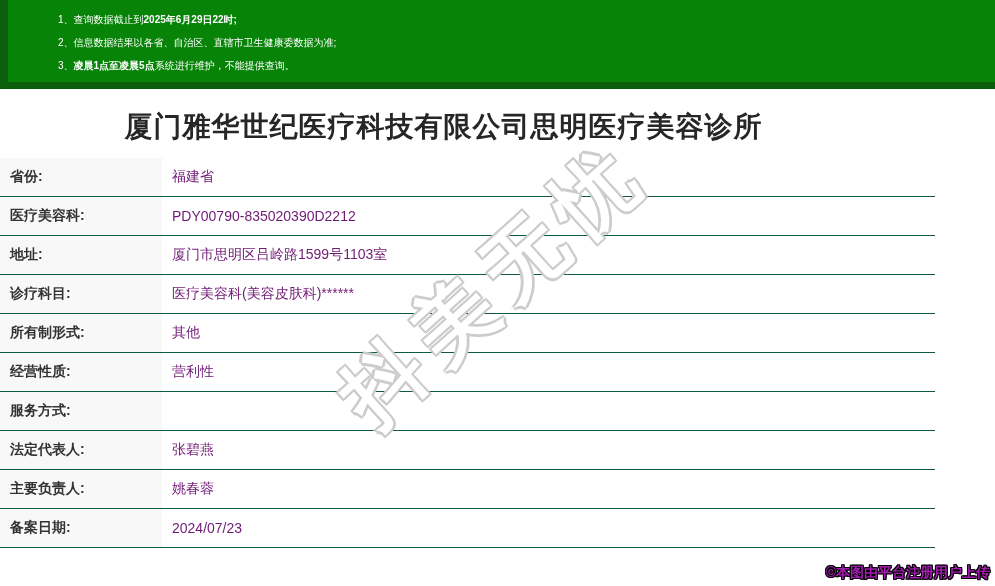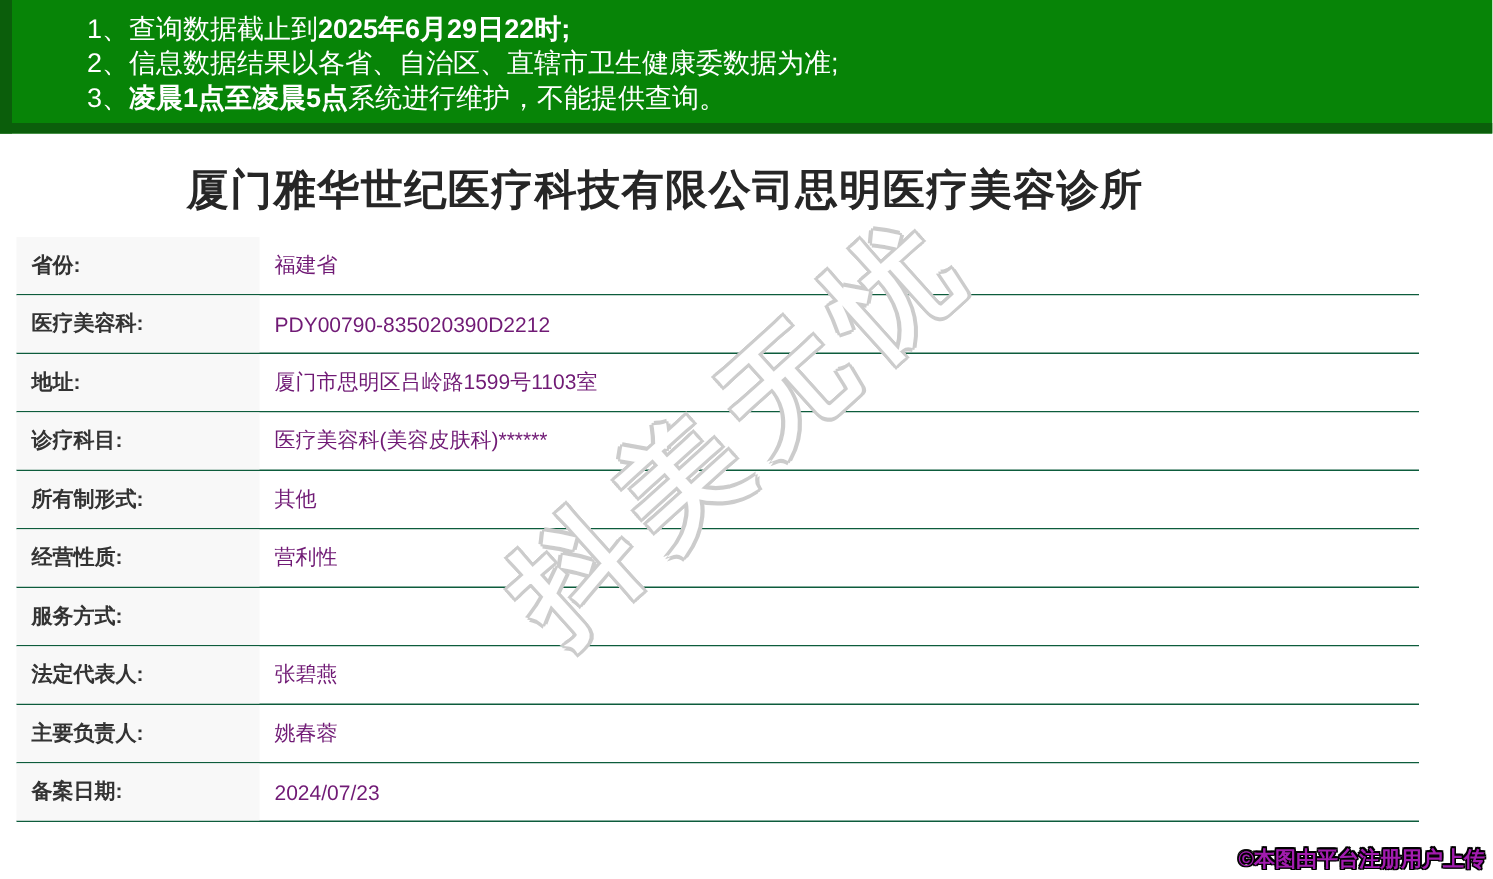--- a/index.html
+++ b/index.html
@@ -12,38 +12,38 @@
   }
   
   .notice-box {
     position: absolute; left: 0; top: 0;
     width: 995px; height: 89px;
     box-sizing: border-box;
     background: #078407;
     border-left: 8px solid #0B5E0B;
     border-bottom: 7px solid #0B5E0B;
     color: #ffffff;
-    font-size: 18px;
+    font-size: 10px;
     padding: 12px 0 0 50px;
   }
   .notice-line { margin: 0 0 8px 0; line-height: 15px; white-space: nowrap; }
   .notice-line .b { font-weight: bold; }
   
   .page-title {
     position: absolute; left: 0; top: 108px;
     width: 887px;
     text-align: center;
     font-size: 28px;
     font-weight: 600;
     color: #262626;
     letter-spacing: 1px;
   }
   
   .info-table {
-    position: absolute; left: 11px; top: 158px;
+    position: absolute; left: 0; top: 158px;
     width: 935px;
   }
   .row {
     display: flex;
     height: 38px;
     border-bottom: 1px solid #0D5C3C;
     background: #ffffff;
   }
   .row .label {
     width: 162px;

